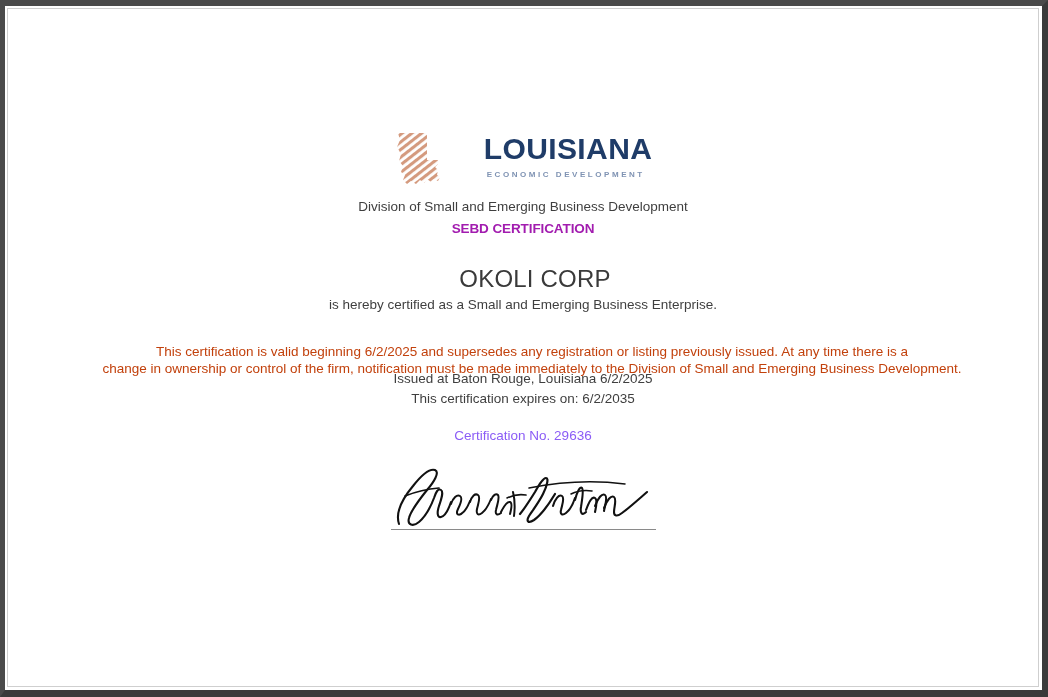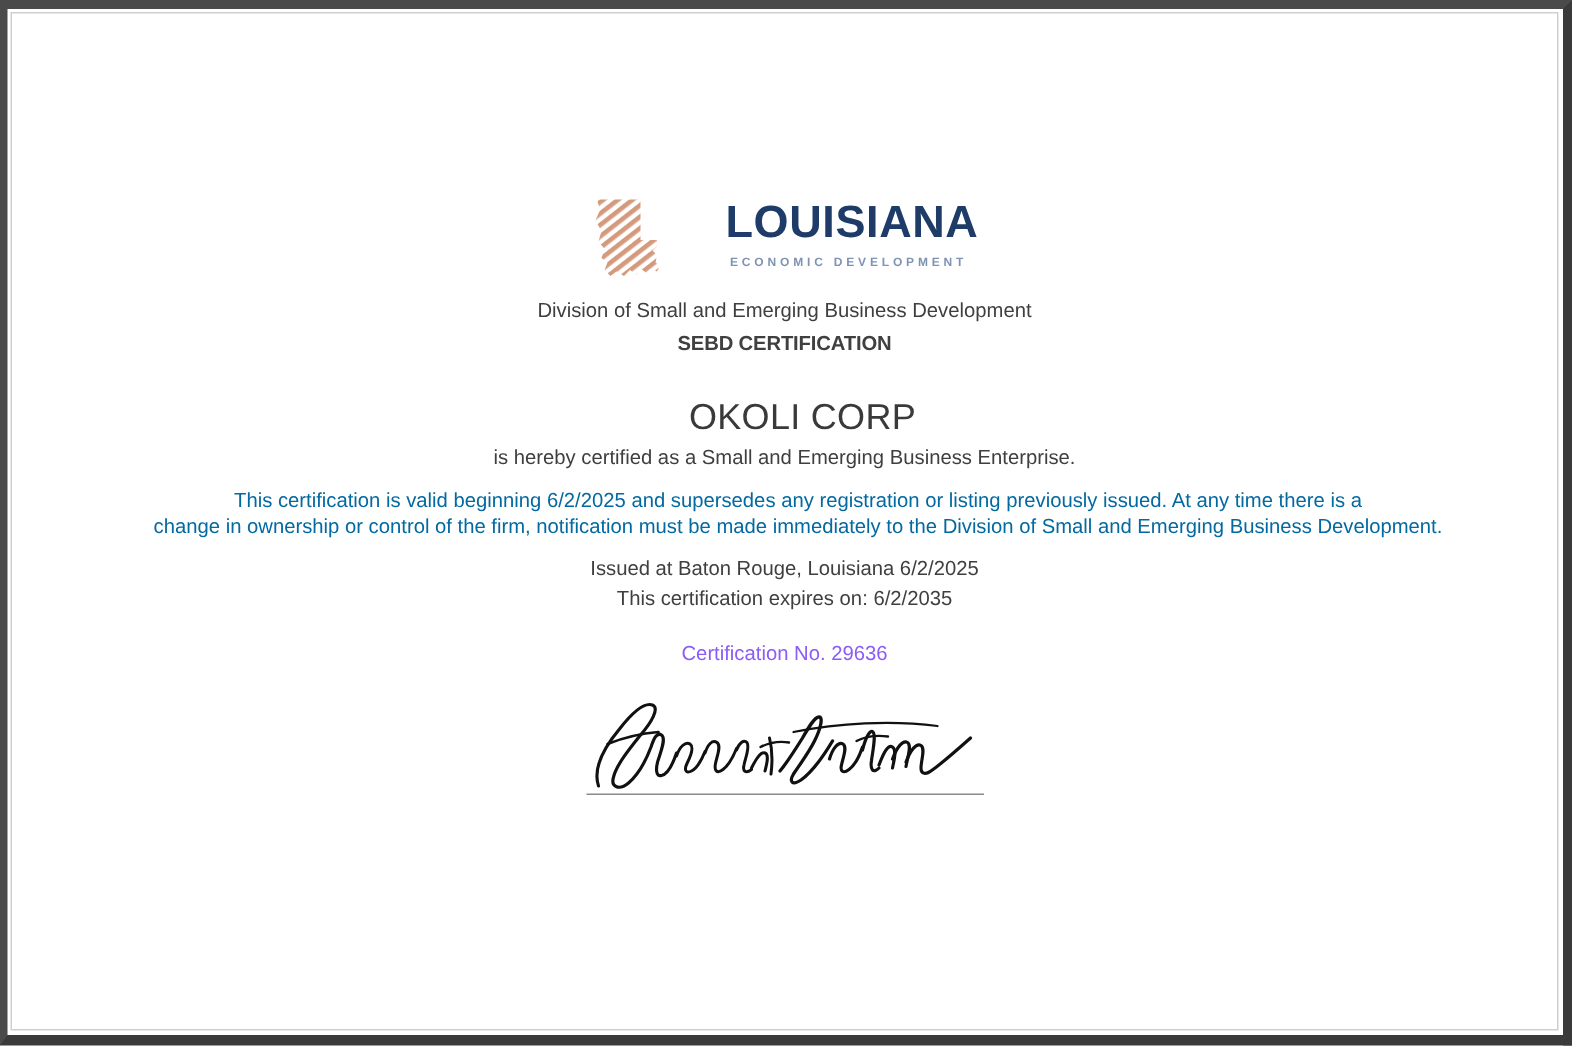--- a/index.html
+++ b/index.html
@@ -113,21 +113,21 @@
     font-size: 13.5px;
     color: #3f3f3f;
   }
   .sebd-line {
     position: absolute;
     left: 0;
     right: 0;
     top: 211px;
     font-size: 13.5px;
     font-weight: bold;
-    color: #404040;
+    color: #a21caf;
     letter-spacing: -0.1px;
   }
 
   
   .entity-name {
     position: absolute;
     left: 0;
     right: 0;
     top: 255px;
     font-size: 24px;
@@ -142,23 +142,23 @@
     top: 287px;
     font-size: 13.5px;
     color: #3f3f3f;
   }
 
   
   .validity {
     position: absolute;
     left: 0;
     right: 0;
-    top: 316px;
-    font-size: 13.5px;
-    color: #0369a1;
+    top: 334px;
+    font-size: 13.5px;
+    color: #c2410c;
     line-height: 16.5px;
     margin-left: 18px;
   }
   .validity .l2 { display: block; }
 
   
   .issued-line {
     position: absolute;
     left: 0;
     right: 0;

